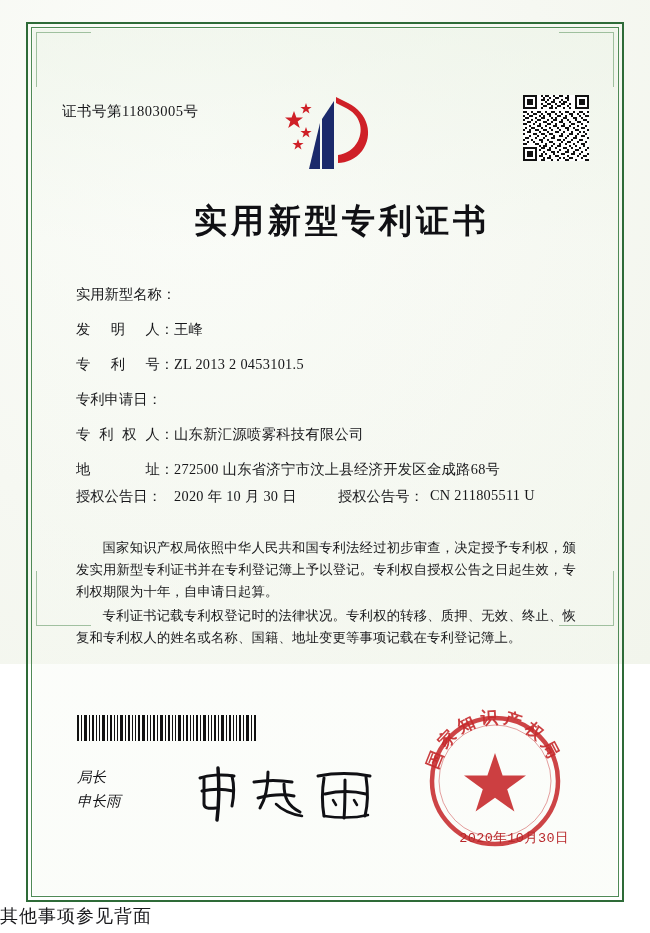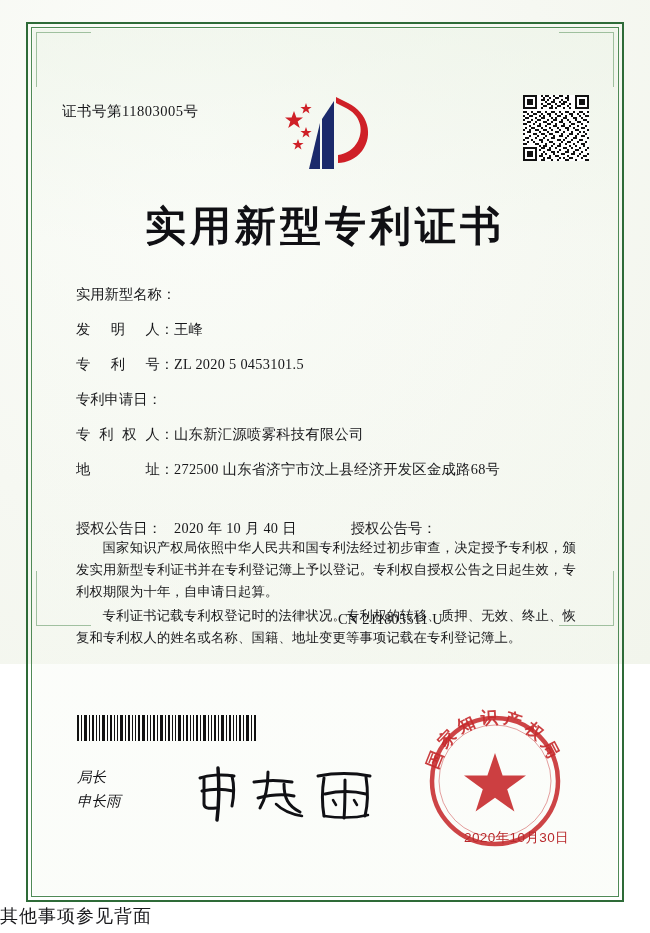--- a/index.html
+++ b/index.html
@@ -89,24 +89,24 @@
 
   
   .qr {
     position: absolute;
     right: 28px; top: 66px;
     width: 66px; height: 66px;
   }
 
   .title {
     position: absolute;
-    left: 0; top: 170px;
+    left: 17px; top: 170px;
     width: 584px;
     text-align: center;
-    font-size: 41px;
+    font-size: 33px;
     font-weight: bold;
     letter-spacing: 4px;
     color: #101014;
     font-family: "Liberation Serif", serif;
   }
 
   
   .fields {
     position: absolute;
     left: 43px;
@@ -128,22 +128,22 @@
   }
   .lbl.spread {
     display: flex;
     justify-content: space-between;
   }
   .val {
     flex: 1 1 auto;
     letter-spacing: .3px;
   }
   .row-split { display: flex; align-items: baseline; height: 35px; white-space: nowrap; }
-  .grant-left { width: 262px; flex: 0 0 262px; display: flex; align-items: baseline; margin-top: 32px; }
-  .grant-right { display: flex; align-items: flex-end; flex-direction: column; }
+  .grant-left { width: 262px; flex: 0 0 262px; display: flex; align-items: baseline; }
+  .grant-right { display: flex; align-items: flex-start; }
   .grant-right .lbl2 { width: 92px; flex: 0 0 92px; }
 
   
   .para {
     position: absolute;
     left: 43px;
     width: 500px;
     font-size: 13.3px;
     line-height: 22px;
     text-align: justify;
@@ -181,21 +181,21 @@
     position: absolute;
     right: 42px; top: 672px;
     width: 160px; height: 160px;
   }
   .seal-date {
     position: absolute;
     right: 48px; top: 800px;
     font-size: 13.5px;
     color: #b8282b;
     letter-spacing: .4px;
-    font-family: Liberation Sans, sans-serif;
+    font-family: Liberation Mono, monospace;
   }
 
   .page-no {
     position: absolute;
     left: 0; top: 836px;
     width: 584px;
     text-align: center;
     font-size: 13px;
     color: #17171a;
   }
@@ -506,21 +506,21 @@
           </span>
         <span class="val">王峰</span>
       </div>
 
       <div class="row">
         <span class="lbl spread">
             <span>专</span>
             <span>利</span>
             <span>号：</span>
           </span>
-        <span class="val">ZL 2020 5 0453101.5</span>
+        <span class="val">ZL 2013 2 0453101.5</span>
       </div>
 
       <div class="row">
         <span class="lbl">专利申请日：</span>
       </div>
 
       <div class="row">
         <span class="lbl spread">
             <span>专</span>
             <span>利</span>
@@ -534,21 +534,21 @@
         <span class="lbl spread">
             <span>地</span>
             <span>址：</span>
           </span>
         <span class="val">272500 山东省济宁市汶上县经济开发区金成路68号</span>
       </div>
 
       <div class="row-split">
         <span class="grant-left">
           <span class="lbl">授权公告日：</span>
-          <span class="val">2020 年 10 月 40 日</span>
+          <span class="val">2020 年 10 月 30 日</span>
         </span>
         <span class="grant-right">
           <span class="lbl2">授权公告号：</span>
           <span class="val">CN 211805511 U</span>
         </span>
       </div>
 
     </div>
 
     <div class="para p1">

